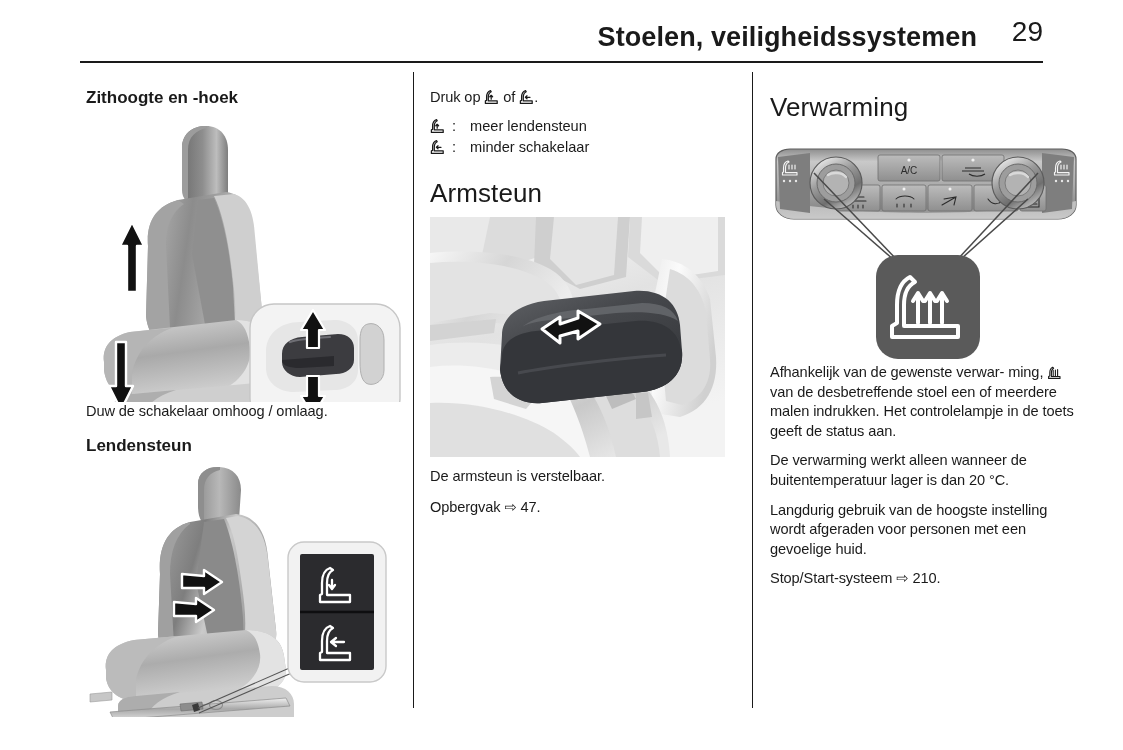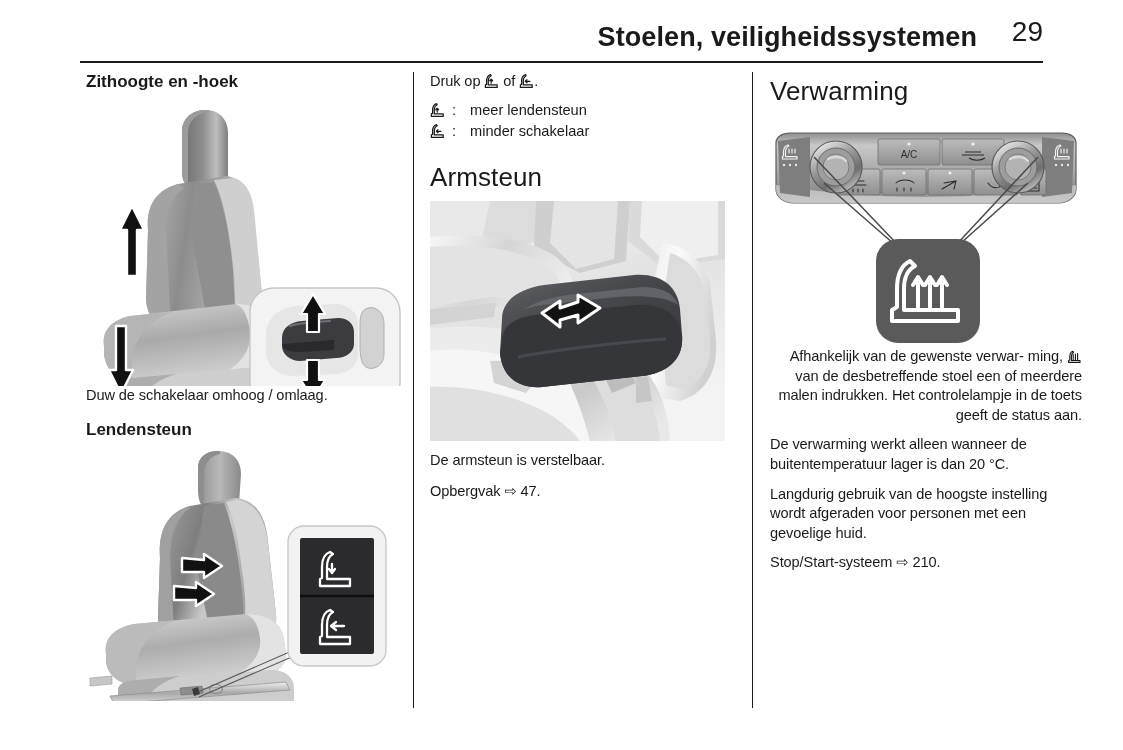--- a/index.html
+++ b/index.html
@@ -24,21 +24,21 @@
   }
   .header-page{
     position:absolute;right:0;top:-6px;
     font-size:28px;font-weight:400;
   }
   .header-rule{
     position:absolute;left:0;top:39px;width:963px;height:1.6px;background:#1a1a1a;
   }
 
   
-  .col{position:absolute;top:72px;}
+  .col{position:absolute;top:88px;}
   .col1{left:86px;width:320px;}
   .col2{left:430px;width:310px;}
   .col3{left:770px;width:312px;}
 
   .divider{position:absolute;width:1.4px;background:#1a1a1a;top:72px;height:636px;}
   .div1{left:413px;}
   .div2{left:752px;}
 
   h2.sec{
     font-size:17px;font-weight:700;margin:0 0 6px 0;letter-spacing:0;
@@ -478,21 +478,21 @@
 
         <rect x="106" y="112" width="104" height="104" rx="22" fill="#5a5a5a"></rect>
         <g stroke="#ffffff" stroke-width="4" fill="none" stroke-linejoin="round" stroke-linecap="round">
           <path d="M140 134 C130 139 127 150 127 162 L127 180 L122 183 L122 194 L188 194 L188 183 L134 183 L134 162 C134 151 137 143 145 139 Z"></path>
           <path d="M148 152 L148 180 M160 152 L160 180 M172 152 L172 180"></path>
           <path d="M143 158 L148 150 L153 158 M155 158 L160 150 L165 158 M167 158 L172 150 L177 158"></path>
         </g>
       </svg>
     </div>
 
-    <p class="body" style="margin-top:8px;text-align:right;">
+    <p class="body" style="margin-top:8px;">
       <span>Afhankelijk van de gewenste verwar-</span>
       <span>ming,</span>
       <span class="iglyph">
         <svg width="15" height="15" viewBox="0 0 15 15">
             <g stroke="#1a1a1a" stroke-width="1.1" fill="none" stroke-linejoin="round" stroke-linecap="round">
           <path d="M5.6 2.2 C3.4 3.2 2.8 5.4 2.8 7.8 L2.8 11 L1.6 11.5 L1.6 13.4 L13 13.4 L13 11.5 L4.4 11.5 L4.4 7.8 C4.4 5.7 5 4 6.6 3.2 Z"></path>
           <path d="M6.2 5.4 L6.2 11 M8.4 5 L8.4 11 M10.6 4.6 L10.6 11"></path>
             </g>
           </svg>
       </span>

